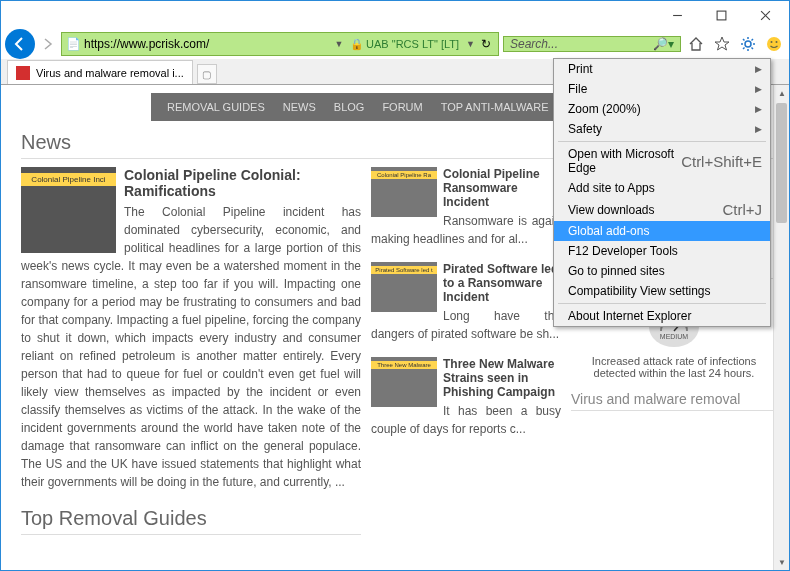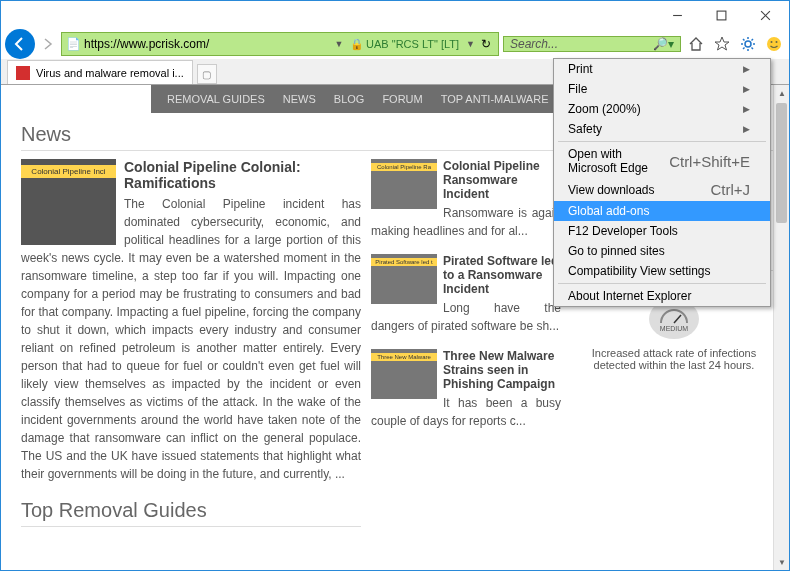--- a/index.html
+++ b/index.html
@@ -30,21 +30,21 @@
 .tab { height:24px; background:#fff; border:1px solid #ccc; border-bottom:none; padding:0 8px; display:flex; align-items:center; font-size:11px; gap:6px; max-width:200px; }
 .tab .favicon { width:14px; height:14px; background:#d32f2f; }
 .newtab { width:20px; height:20px; border:1px solid #ccc; margin-left:4px; display:flex; align-items:center; justify-content:center; font-size:10px; color:#888; background:#f9f9f9; }
 
 
 .viewport { position:absolute; top:84px; left:0; right:0; bottom:0; overflow:hidden; }
 .scrollbar-v { position:absolute; right:0; top:84px; bottom:0; width:16px; background:#f0f0f0; border-left:1px solid #ddd; }
 .scroll-thumb { position:absolute; top:18px; left:2px; right:2px; height:120px; background:#c1c1c1; border-radius:2px; }
 .scroll-arr { position:absolute; width:16px; height:16px; display:flex; align-items:center; justify-content:center; font-size:8px; color:#666; }
 
-.page { padding: 0 12px 0 20px; background:#fff; }
+.page { padding: 8px 12px 0 20px; background:#fff; }
 .sitenav { background:#6e6e6e; height:28px; display:flex; align-items:center; gap:18px; padding:0 16px; font-size:11px; color:#ddd; margin-bottom:10px; margin-left:130px; width:430px; }
 .sitenav span { white-space:nowrap; }
 
 h2.sec { font-size:20px; color:#666; font-weight:normal; border-bottom:1px solid #ddd; padding-bottom:4px; margin-bottom:8px; }
 
 .columns { display:flex; gap:10px; }
 .col1 { flex:0 0 340px; }
 .col2 { flex:0 0 190px; }
 .col3 { flex:1; }
 
@@ -60,21 +60,21 @@
 
 .sidelist a { display:block; color:#2196f3; font-size:12px; padding:3px 0 3px 12px; text-decoration:none; position:relative; }
 .sidelist a::before { content:"■"; position:absolute; left:0; color:#bbb; font-size:8px; top:6px; }
 
 .sidehead { font-size:14px; color:#888; border-bottom:1px solid #ddd; padding-bottom:3px; margin:12px 0 8px; }
 .activity { text-align:center; font-size:11px; color:#555; }
 .meter { width:50px; height:40px; margin:8px auto; background:#ddd; border-radius:50%; display:flex; align-items:center; justify-content:center; font-size:7px; color:#555; flex-direction:column; }
 
 
 .menu { position:absolute; top:57px; right:18px; width:218px; background:#f0f0f0; border:1px solid #999; box-shadow:2px 2px 4px rgba(0,0,0,0.3); font-size:12px; z-index:100; }
-.menu .mi { padding:3px 20px 3px 14px; display:flex; justify-content:space-between; align-items:center; cursor:default;gap:6px; }
+.menu .mi { padding:3px 8px 3px 14px; display:flex; justify-content:space-between; align-items:center; cursor:default;gap:6px; }
 .menu .mi.hl { background:#3399ff; color:#fff; }
 .menu hr { border:none; border-top:1px solid #ccc; margin:2px 4px; }
 .menu .sub { color:#666; font-size:15px; }
 .menu .arr { font-size:9px; color:#666; }
 </style>
 </head>
 <body>
 
 <div class="titlebar">
   <div class="winbtn">
@@ -220,20 +220,21 @@
           <div>Global malware activity level today:</div>
           <div class="meter">
             <svg width="30" height="18" viewBox="0 0 30 18">
                 <path d="M2 16 A13 13 0 0 1 28 16" fill="none" stroke="#888" stroke-width="2"></path>
                 <line x1="15" y1="16" x2="22" y2="8" stroke="#333" stroke-width="1.5"></line>
               </svg>
             <span>MEDIUM</span>
           </div>
           <div>Increased attack rate of infections detected within the last 24 hours.</div>
         </div>
+        <div class="sidehead">Virus and malware removal</div>
       </div>
     </div>
   </div>
 </div>
 
 <div class="scrollbar-v">
   <div class="scroll-arr" style="top:0">▲</div>
   <div class="scroll-thumb"></div>
   <div class="scroll-arr" style="bottom:0">▼</div>
 </div>
@@ -254,20 +255,23 @@
     <div class="mi">
       <span>Safety</span>
       <span class="arr">▶</span>
     </div>
     <hr>
     <div class="mi">
       <span>Open with Microsoft Edge</span>
       <span class="sub">Ctrl+Shift+E</span>
     </div>
     <div class="mi">
+      <span>Add site to Apps</span>
+    </div>
+    <div class="mi">
       <span>View downloads</span>
       <span class="sub">Ctrl+J</span>
     </div>
     <div class="mi hl">
       <span>Global add-ons</span>
     </div>
     <div class="mi">
       <span>F12 Developer Tools</span>
     </div>
     <div class="mi">

